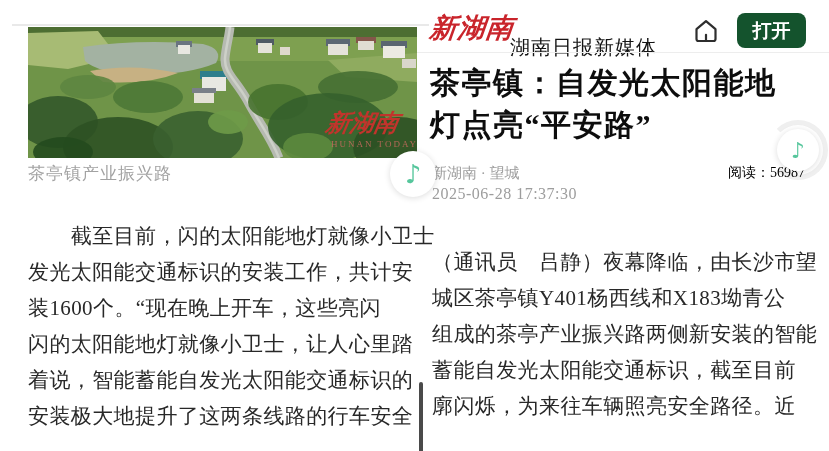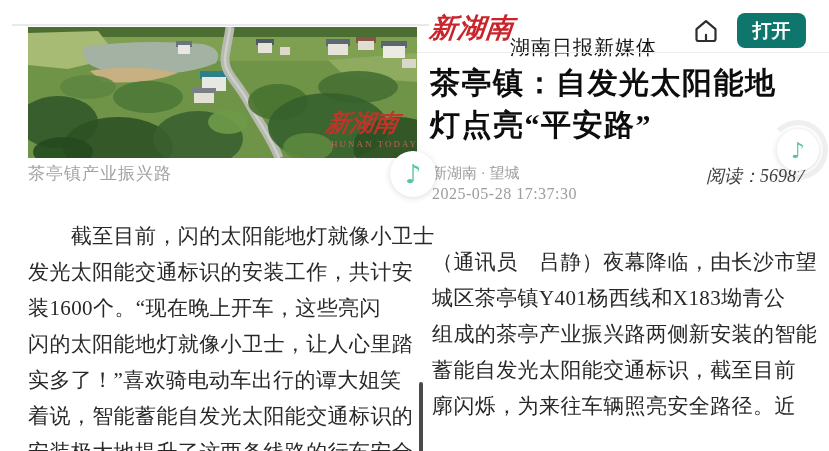--- a/index.html
+++ b/index.html
@@ -14,30 +14,30 @@
            font-size:17px;color:#a2a2a2;letter-spacing:1px;}
   .article{position:absolute;font-size:21px;color:#282828;}
   .article .line{height:36px;line-height:36px;white-space:nowrap;letter-spacing:0.4px;}
   .article-left{left:28px;top:218px;width:382px;}
   .article-right{left:432px;top:244px;width:382px;}
   
   .hdr-logo{position:absolute;left:430px;top:10px;font-size:27px;font-weight:bold;font-style:italic;
             color:#c9242b;transform:skewX(-6deg);letter-spacing:1px;}
   .hdr-appname{position:absolute;left:510px;top:17px;font-size:20px;color:#141414;letter-spacing:1px;margin-top:17px;}
   .hdr-home{position:absolute;left:692px;top:17px;width:28px;height:28px;cursor:pointer;}
-  .hdr-open{position:absolute;left:737px;top:13px;width:69px;height:35px;background:#0f766e;
+  .hdr-open{position:absolute;left:737px;top:13px;width:69px;height:35px;background:#14532d;
             border:none;border-radius:8px;color:#ffffff;font-size:19px;font-weight:bold;
             font-family:"Liberation Sans","DejaVu Sans",sans-serif;cursor:pointer;}
   .right-divider{position:absolute;left:417px;top:52px;width:412px;height:1px;background:#ededed;}
   
   .title{position:absolute;left:430px;top:62px;width:386px;font-size:30px;font-weight:bold;
          color:#0d0d0d;letter-spacing:1.5px;}
   .title .tline{height:42px;line-height:42px;white-space:nowrap;}
   .meta-source{position:absolute;left:432px;top:164px;font-size:15px;color:#9d9d9d;}
-  .meta-reads{position:absolute;right:24px;top:164px;font-size:18px;color:#404040;font-style:italic;}
+  .meta-reads{position:absolute;right:24px;top:164px;font-size:14px;color:#000000;}
   .meta-date{position:absolute;left:432px;top:185px;font-size:16px;color:#9d9d9d;letter-spacing:0.5px;}
   
   .float-btn{position:absolute;background:#fff;border-radius:50%;display:flex;align-items:center;
              justify-content:center;box-shadow:0 1px 6px rgba(0,0,0,0.14);cursor:pointer;
              font-family:"DejaVu Sans",sans-serif;}
   .float-btn .note{color:#56c69c;}
   .music-left{left:390px;top:151px;width:46px;height:46px;font-size:26px;}
   .music-right{left:777px;top:129px;width:42px;height:42px;font-size:22px;}
   .ghost-ring{position:absolute;left:768px;top:120px;width:50px;height:50px;border:5px solid #efefef;
               border-radius:50%;border-left-color:transparent;}
@@ -101,21 +101,20 @@
     <text transform="translate(303,120)" font-size="9" letter-spacing="2" fill="#c96a5e" opacity="0.85">HUNAN TODAY</text>
   </svg>
 
   <div class="caption">茶亭镇产业振兴路</div>
 
   <div class="article article-left">
     <div class="line">　　截至目前，闪的太阳能地灯就像小卫士</div>
     <div class="line">发光太阳能交通标识的安装工作，共计安</div>
     <div class="line">装1600个。“现在晚上开车，这些亮闪</div>
     <div class="line">闪的太阳能地灯就像小卫士，让人心里踏</div>
-    <div class="line">实多了！”喜欢骑电动车出行的谭大姐笑</div>
     <div class="line">着说，智能蓄能自发光太阳能交通标识的</div>
     <div class="line">安装极大地提升了这两条线路的行车安全</div>
   </div>
 
   <div class="hdr-logo">新湖南</div>
   <div class="hdr-appname">湖南日报新媒体</div>
 
   <svg class="hdr-home" viewBox="0 0 28 28" xmlns="http://www.w3.org/2000/svg">
     <path d="M4.5 12.2 L14 4.2 L23.5 12.2 L23.5 22 Q23.5 24 21.5 24 L6.5 24 Q4.5 24 4.5 22 Z" fill="none" stroke="#2e2e2e" stroke-width="2.2" stroke-linejoin="round"></path>
     <path d="M14 24 L14 17.8" stroke="#2e2e2e" stroke-width="2.2" stroke-linecap="round"></path>
@@ -127,21 +126,21 @@
 
   <div class="title">
     <div class="tline">茶亭镇：自发光太阳能地</div>
     <div class="tline">灯点亮“平安路”</div>
   </div>
 
   <div class="ghost-ring"></div>
 
   <div class="meta-source">新湖南 · 望城</div>
   <div class="meta-reads">阅读：56987</div>
-  <div class="meta-date">2025-05-28 17:37:30</div>
+  <div class="meta-date">2025-06-28 17:37:30</div>
 
   <div class="article article-right">
     <div class="line">（通讯员　吕静）夜幕降临，由长沙市望</div>
     <div class="line">城区茶亭镇Y401杨西线和X183坳青公</div>
     <div class="line">组成的茶亭产业振兴路两侧新安装的智能</div>
     <div class="line">蓄能自发光太阳能交通标识，截至目前</div>
     <div class="line">廓闪烁，为来往车辆照亮安全路径。近</div>
   </div>
 
   <div class="float-btn music-left">

